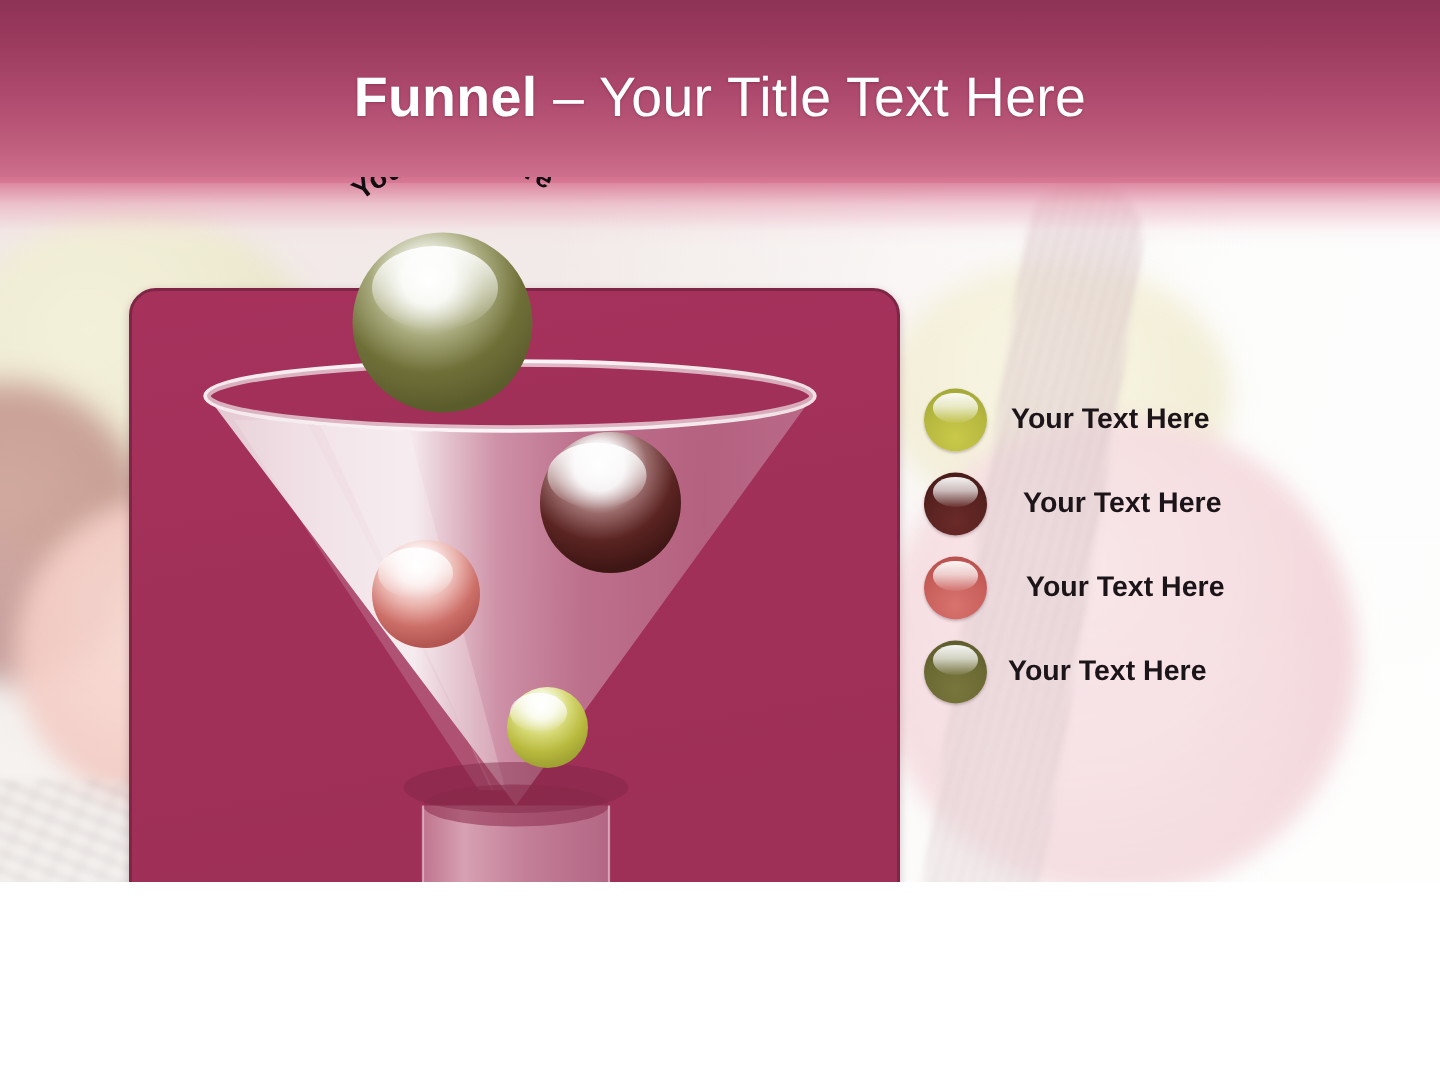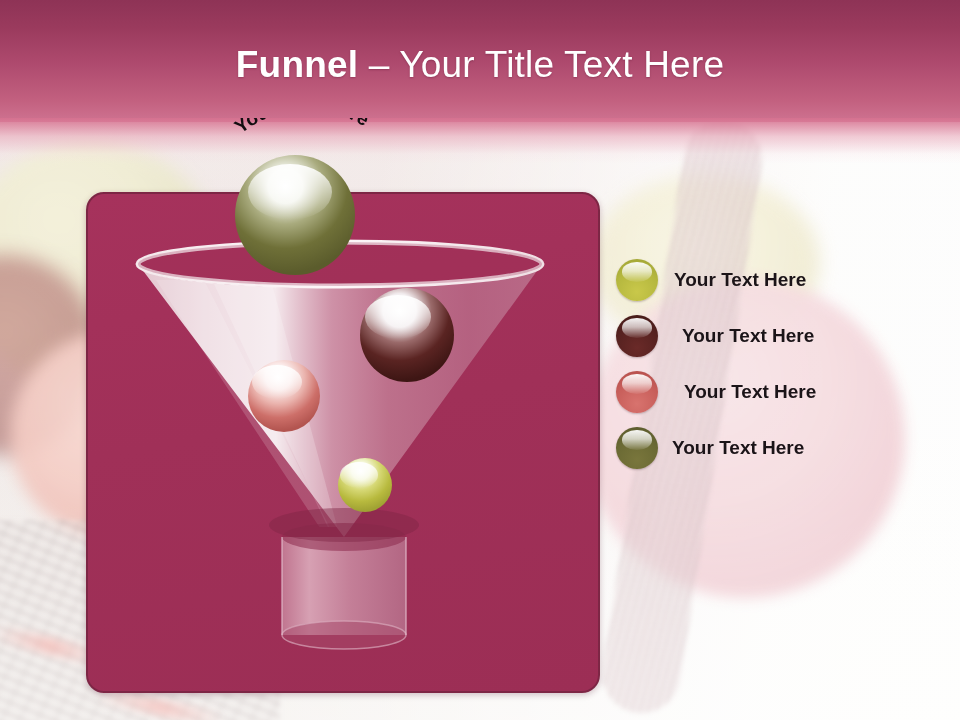--- a/index.html
+++ b/index.html
@@ -3,21 +3,21 @@
 <meta charset="utf-8">
 <style>
   html, body {
     margin: 0;
     padding: 0;
     background: #ffffff;
   }
   #slide {
     position: relative;
     width: 960px;
-    height: 720px;
+    height: 588px;
     overflow: hidden;
     font-family: "Liberation Sans", sans-serif;
     background: #f7f4f2;
   }
 
   
   .bg-layer { position: absolute; inset: 0; }
 
   .bg-base {
     background:

